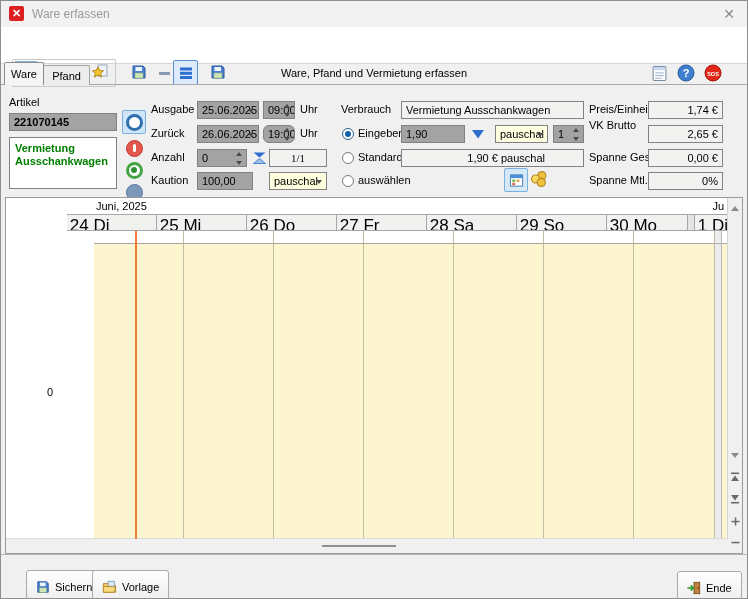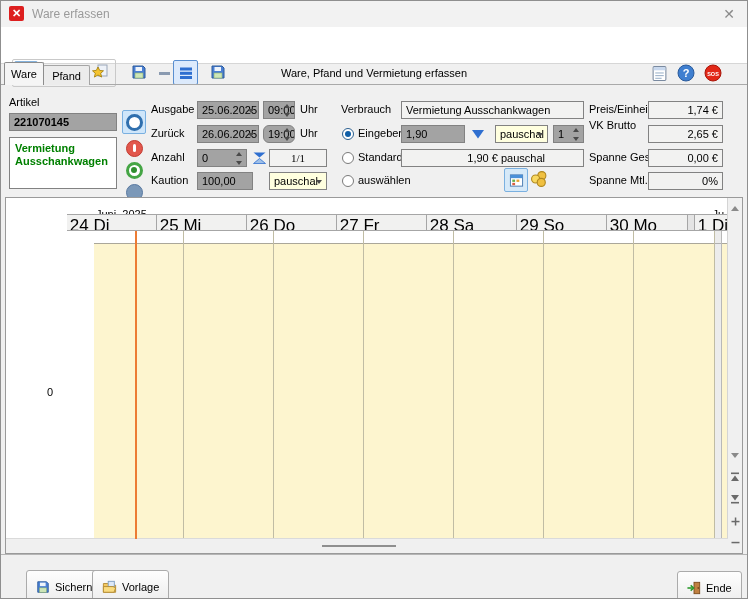--- a/index.html
+++ b/index.html
@@ -52,21 +52,21 @@
   .circ{border-radius:50%;box-sizing:border-box;}
   .circ.ring{width:17px;height:17px;background:#fff;border:3px solid #2f6fae;}
   .circ.red{width:17px;height:17px;background:#e2574c;border:1px solid #c23a30;position:relative;}
   .circ.red::after{content:'';position:absolute;left:6.5px;top:3.5px;width:3px;height:8px;background:#fff;border-radius:2px;}
   .circ.green{width:17px;height:17px;background:#fff;border:3px solid #45a545;position:relative;}
   .circ.green::after{content:'';position:absolute;left:2.5px;top:2.5px;width:6px;height:6px;border-radius:50%;background:#2f8f2f;}
   .circ.blue{width:17px;height:17px;background:#7b98b8;border:1px solid #5878a0;}
 
   
   .calendar{position:absolute;top:196px;left:4px;right:4px;height:355px;border:1px solid #9a9a9a;background:#fff;}
-  .cal-month-row{position:absolute;top:0;left:0;right:14px;height:16px;background:#fff;margin-top:8px;}
+  .cal-month-row{position:absolute;top:0;left:0;right:14px;height:16px;background:#fff;}
   .cal-month-label{position:absolute;left:90px;top:2px;font-size:11px;}
   .cal-month-right{position:absolute;right:4px;top:2px;font-size:11px;}
   .cal-head-row{position:absolute;top:16px;left:0;right:14px;height:17px;display:flex;}
   .gutter-head{width:88px;background:#fff;}
   .day-cells{flex:1;display:flex;border-top:1px solid #a6a6a6;border-bottom:1px solid #a6a6a6;box-sizing:border-box;}
   .day-cell{box-sizing:border-box;border-right:1px solid #a6a6a6;background:#f1f1f0;font-size:17px;padding:1px 0 0 3px;white-space:nowrap;overflow:hidden;}
   .day-cell.w90{width:90px;}
   .day-cell.w81{width:81px;}
   .day-cell.gap{width:7px;background:#e4e4e4;padding:0;}
   .day-cell.last{flex:1;border-right:none;}

